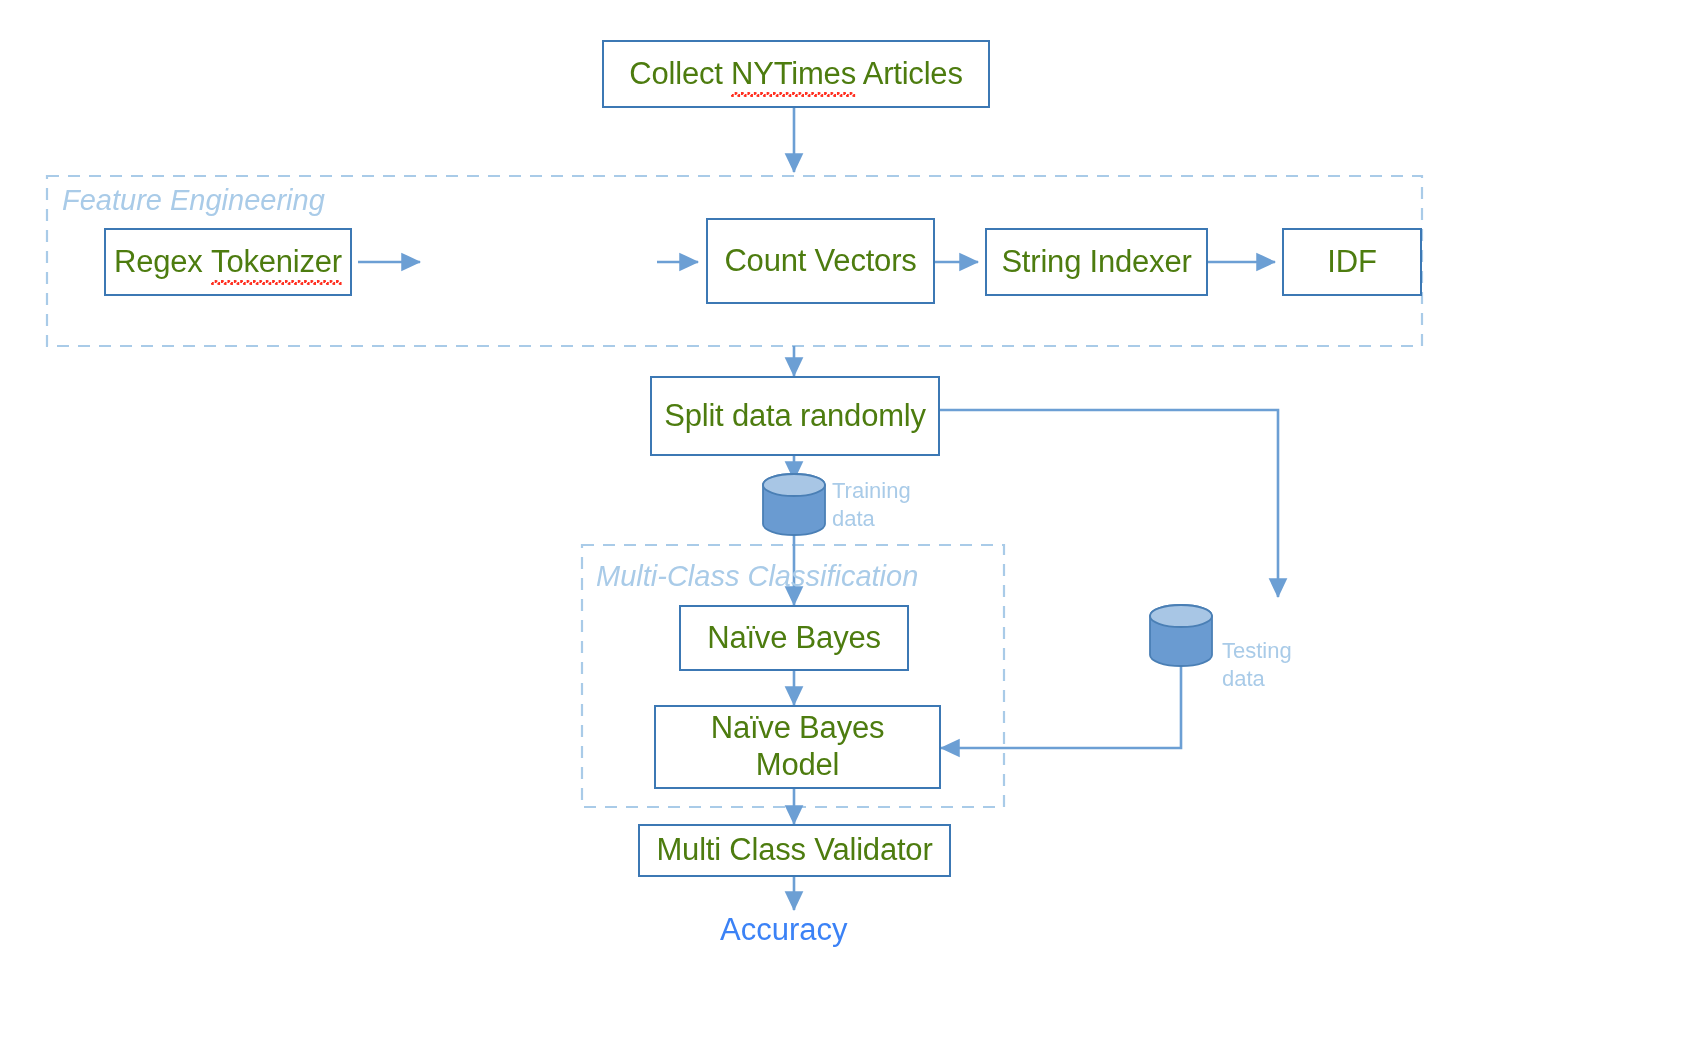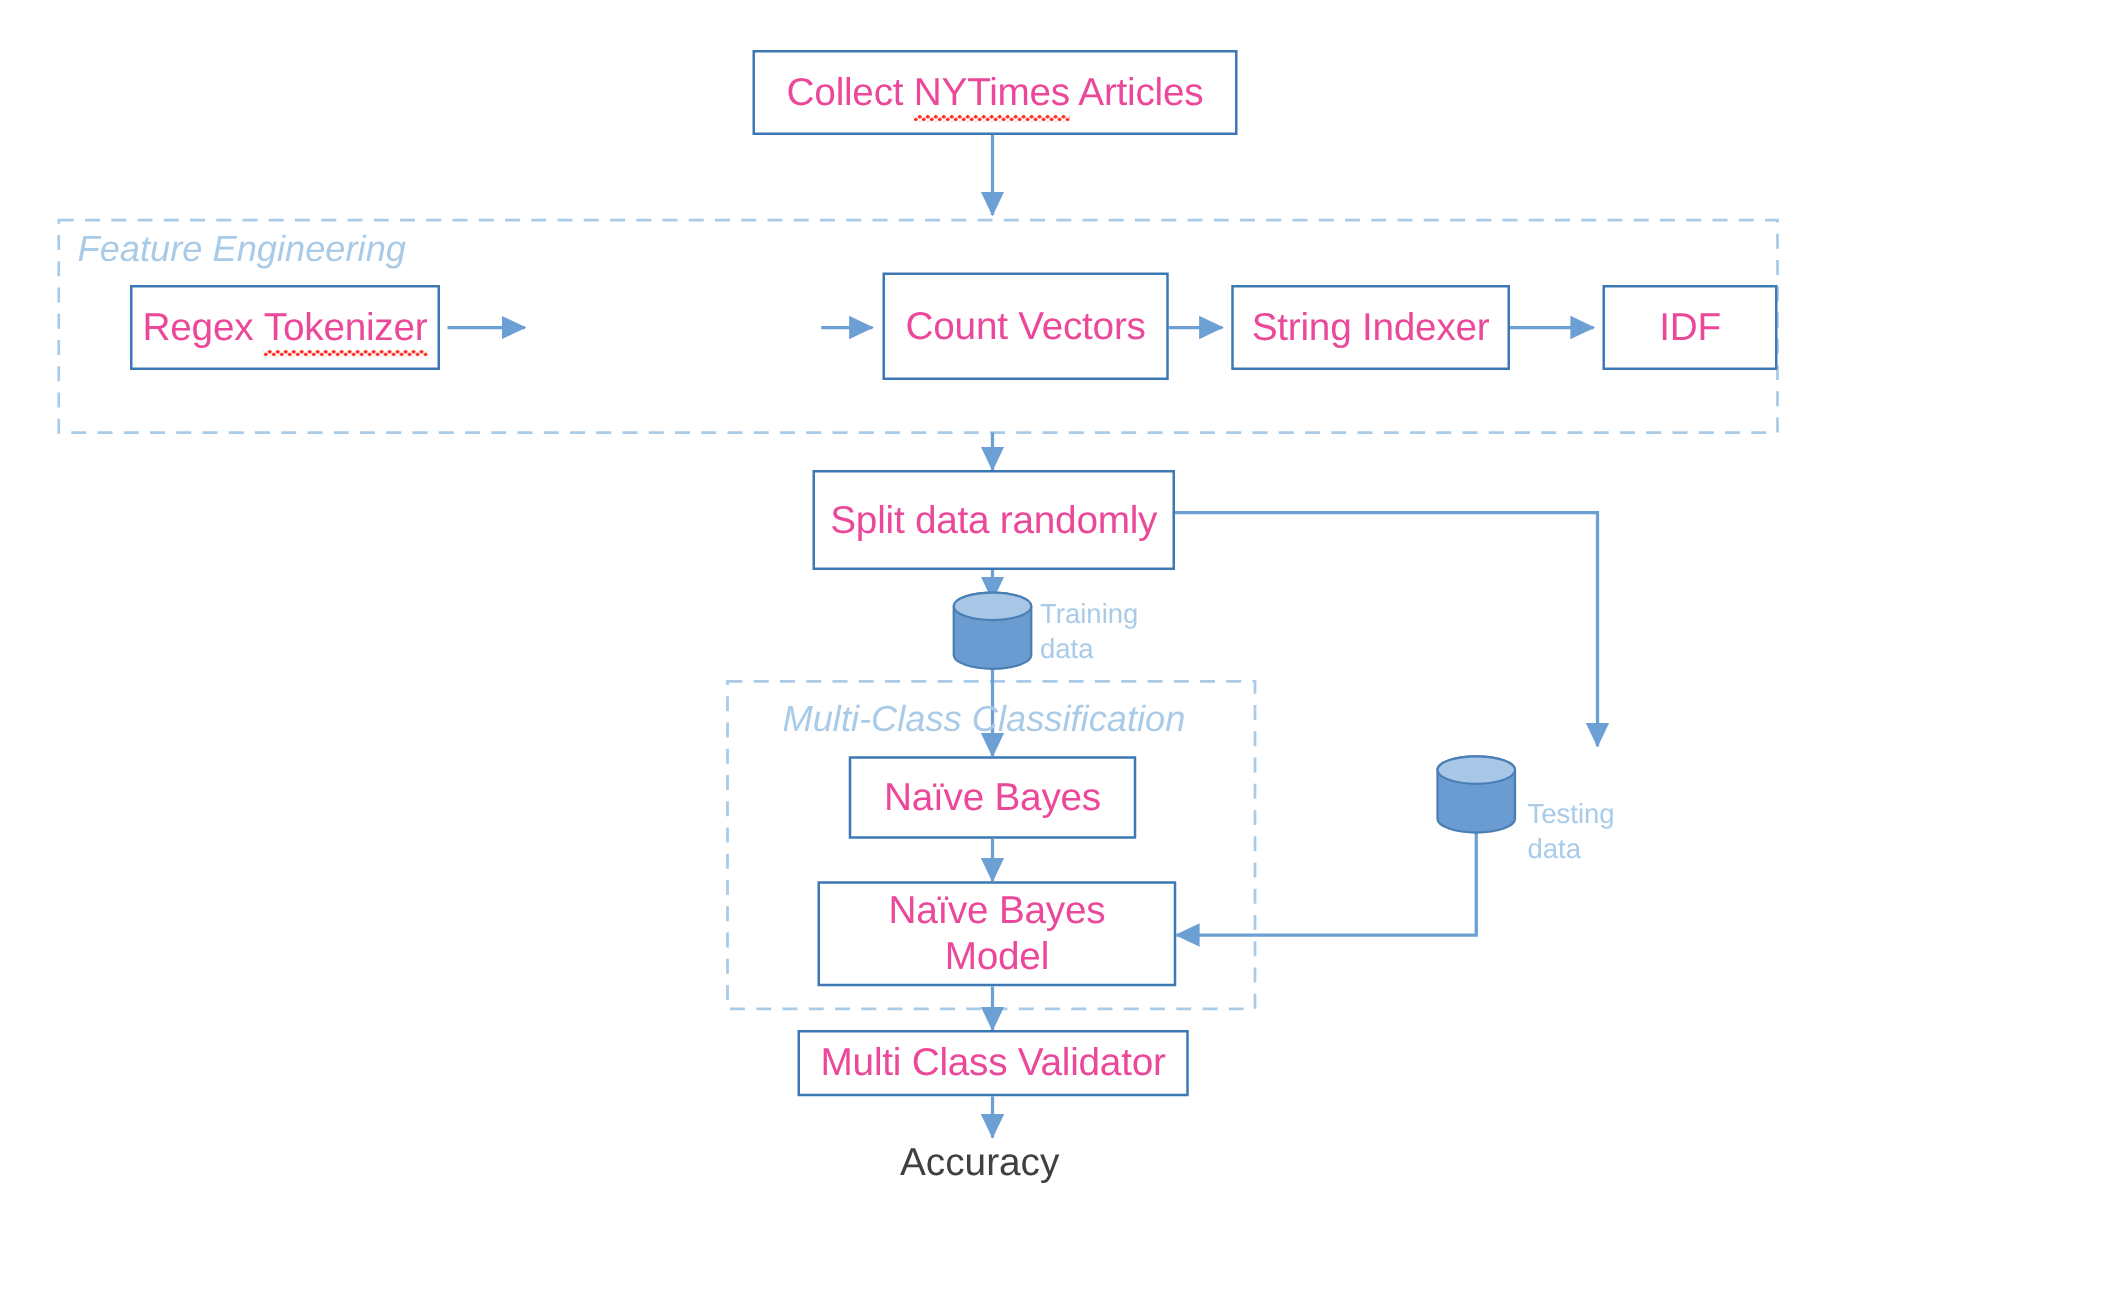--- a/index.html
+++ b/index.html
@@ -23,21 +23,21 @@
     top: 0;
     width: 1696px;
     height: 1046px;
     pointer-events: none;
   }
   .node {
     position: absolute;
     box-sizing: border-box;
     border: 2px solid #3c78b4;
     background: #ffffff;
-    color: #ec4899;
+    color: #4d7c0f;
     display: flex;
     align-items: center;
     justify-content: center;
     text-align: center;
     font-size: 31px;
     line-height: 1.18;
     font-family: "Liberation Sans", sans-serif;
     letter-spacing: -0.2px;
     white-space: pre-line;
   }
@@ -53,21 +53,21 @@
   .db-label {
     position: absolute;
     color: #a9cbe8;
     font-size: 22px;
     line-height: 1.25;
     font-family: "Liberation Sans", sans-serif;
     white-space: pre-line;
   }
   .plain-text {
     position: absolute;
-    color: #404040;
+    color: #3b82f6;
     font-size: 31px;
     font-family: "Liberation Sans", sans-serif;
     white-space: nowrap;
   }
   .spell {
     position: relative;
     display: inline-block;
   }
   .spell::after {
     content: "";
@@ -131,21 +131,21 @@
     </g>
 
     <g>
       <path d="M1150,616 a31,11 0 0 1 62,0 L1212,655 a31,11 0 0 1 -62,0 z" fill="#6a9bd1" stroke="#4a7fb5" stroke-width="1.8"></path>
       <ellipse cx="1181" cy="616" rx="31" ry="11" fill="#a8c6e5" stroke="#4a7fb5" stroke-width="1.8"></ellipse>
     </g>
   </svg>
 
   <div class="group-label" style="left:62px; top:184px;">Feature Engineering</div>
 
-  <div class="group-label" style="left:596px; top:560px;margin-left:30px;">Multi-Class Classification</div>
+  <div class="group-label" style="left:596px; top:560px;">Multi-Class Classification</div>
 
   <div class="node" style="left:602px; top:40px; width:388px; height:68px;">
     <span><span>Collect </span><span class="spell">NYTimes</span><span> Articles</span></span>
   </div>
 
   <div class="node" style="left:104px; top:228px; width:248px; height:68px;">
     <span><span>Regex </span><span class="spell">Tokenizer</span></span>
   </div>
 
 

